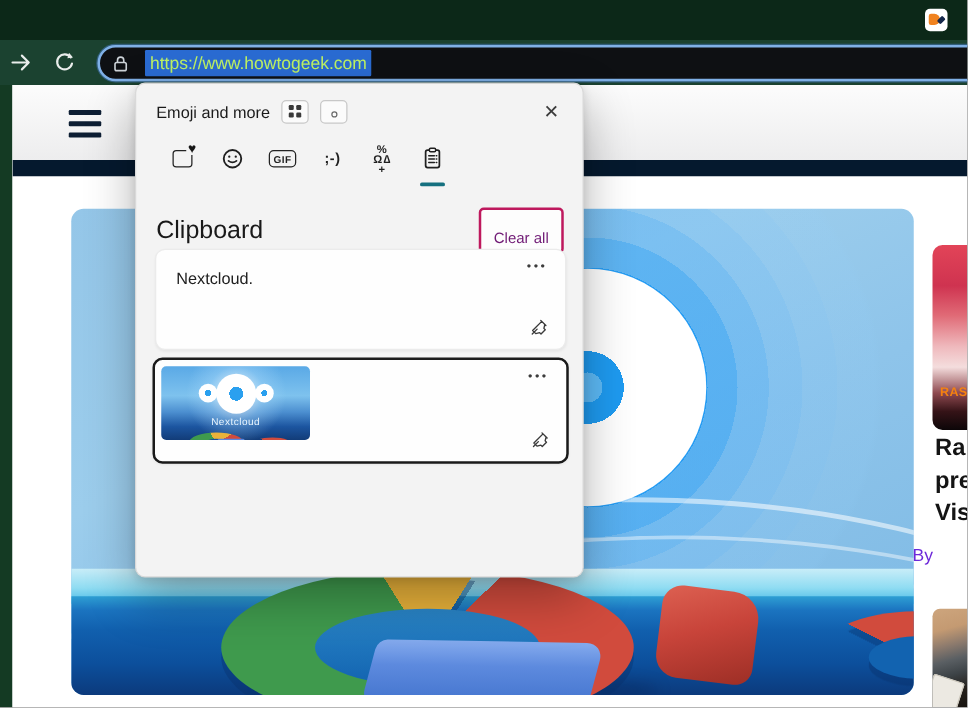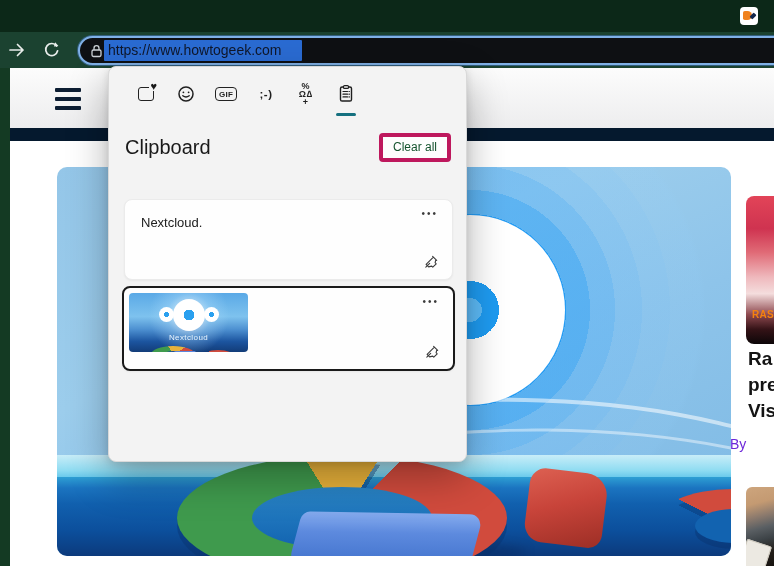--- a/index.html
+++ b/index.html
@@ -13,21 +13,21 @@
   .favicon i { position:absolute; left:3px; top:4px; width:9px; height:9px; background:#f0821e; border-radius:2px 5px 5px 2px; }
   .favicon b { position:absolute; right:3px; top:6px; width:4px; height:6px; background:#15284b; border-radius:1px; transform:rotate(45deg); }
   .win-title { color:#eef3f0; font-size:13px; letter-spacing:.2px; }
 
   .toolbar { position:absolute; top:32px; left:0; right:0; height:36px; background:#1b4230;
     display:flex; align-items:center; }
   .tb-icon { width:34px; height:30px; display:flex; align-items:center; justify-content:center; }
   .addressbar { position:absolute; left:78px; right:-14px; top:4px; height:29px; border-radius:15px;
     background:#0e1013; border:2px solid #7fb0e6; box-shadow:0 0 0 1px rgba(70,120,190,.55);
     display:flex; align-items:center; padding-left:9px; }
-  .url-sel { margin-left:0; background:#2a6bd2; color:#0f172a; font-size:14px; padding:2px 20px 3px 4px; border-radius:1px; }
+  .url-sel { margin-left:12px; background:#2a6bd2; color:#bef264; font-size:14px; padding:2px 3px 3px 4px; border-radius:1px; }
 
   
   .left-edge { position:absolute; left:0; top:68px; width:10px; bottom:0; background:#143a23; }
   .page { position:absolute; left:10px; top:68px; width:764px; height:498px; background:#fff; overflow:hidden; }
   .site-header { position:absolute; left:0; top:0; right:0; height:60px; background:linear-gradient(180deg,#fcfcfc,#ededee); }
   .hamburger { position:absolute; left:45px; top:20px; width:26px; height:22px; display:flex; flex-direction:column; justify-content:space-between; cursor:pointer; }
   .hamburger i { display:block; height:4px; background:#0d1e33; border-radius:1px; }
   .navy-bar { position:absolute; left:0; top:60px; right:0; height:13px; background:#05192e; }
 
   
@@ -109,22 +109,22 @@
   .tab .ind { position:absolute; bottom:-5px; width:20px; height:3px; border-radius:2px; background:transparent; }
   .tab.selected .ind { background:#15707f; }
   .mru-box { width:16px; height:14px; border:1.6px solid #222; border-radius:3px; position:relative; }
   .mru-box span { position:absolute; right:-5px; top:-7px; font-size:11px; color:#161616; background:#f3f3f3; line-height:10px; padding:0 1px; }
   .gif-box { border:1.6px solid #222; border-radius:4px; font-size:8px; font-weight:700; padding:1.5px 3px; letter-spacing:.3px; }
   .kao { font-size:11.5px; font-weight:700; letter-spacing:.5px; }
   .sym { width:16px; font-size:9px; line-height:8px; letter-spacing:1px; word-break:break-all; text-align:center; font-weight:600; }
 
   .clip-row { display:flex; align-items:center; justify-content:space-between; padding:0 15px 0 16px; margin-top:22px; }
   .clip-title { font-size:20px; color:#191919; }
-  .clear-btn { font-size:12px; color:#14532d; background:#fdfdfd; border:4px solid #be185d; border-radius:4px;
-    padding:3px 10px 4px 10px; cursor:pointer; font-family:"Liberation Sans", sans-serif; }
+  .clear-btn { font-size:12px; color:#701a75; background:#fdfdfd; border:2px solid #be185d; border-radius:4px;
+    padding:15px 10px 4px 10px; cursor:pointer; font-family:"Liberation Sans", sans-serif; }
 
   .card { position:absolute; left:15px; width:329px; height:81px; background:#fefefe; border:1px solid #ebebeb;
     border-radius:8px; box-shadow:0 1px 2px rgba(0,0,0,.05); cursor:pointer; }
   .card1 { top:132px; }
   .card2 { top:219px; left:13px; width:333px; height:85px; border:2px solid #1a1a1a; }
   .card-text { position:absolute; left:16px; top:15px; font-size:13px; color:#202020; }
   .more { position:absolute; right:14px; top:8px; font-size:10px; letter-spacing:2px; color:#3c3c3c; cursor:pointer; }
   .pin { position:absolute; right:13px; bottom:9px; cursor:pointer; }
 
   .thumb { position:absolute; left:5px; top:5px; width:119px; height:59px; border-radius:4px; overflow:hidden;
@@ -217,20 +217,35 @@
       <div>pre</div>
       <div>Vis</div>
     </div>
     <div class="art-byline">By</div>
     <div class="art-img2">
       <span class="paper"></span>
     </div>
   </div>
 
   <div class="panel">
+    <div class="p-header">
+      <span class="p-title">Emoji and more</span>
+      <span class="hbtn">
+        <span class="grid-glyph">
+            <i></i>
+            <i></i>
+            <i></i>
+            <i></i>
+          </span>
+      </span>
+      <span class="hbtn">
+        <span class="dot-glyph"></span>
+      </span>
+      <span class="p-close">✕</span>
+    </div>
 
     <div class="tabs">
       <div class="tab">
         <span class="mru-box">
             <span>♥</span>
           </span>
         <span class="ind"></span>
       </div>
       <div class="tab">
         <svg width="20" height="20" viewBox="0 0 20 20">

